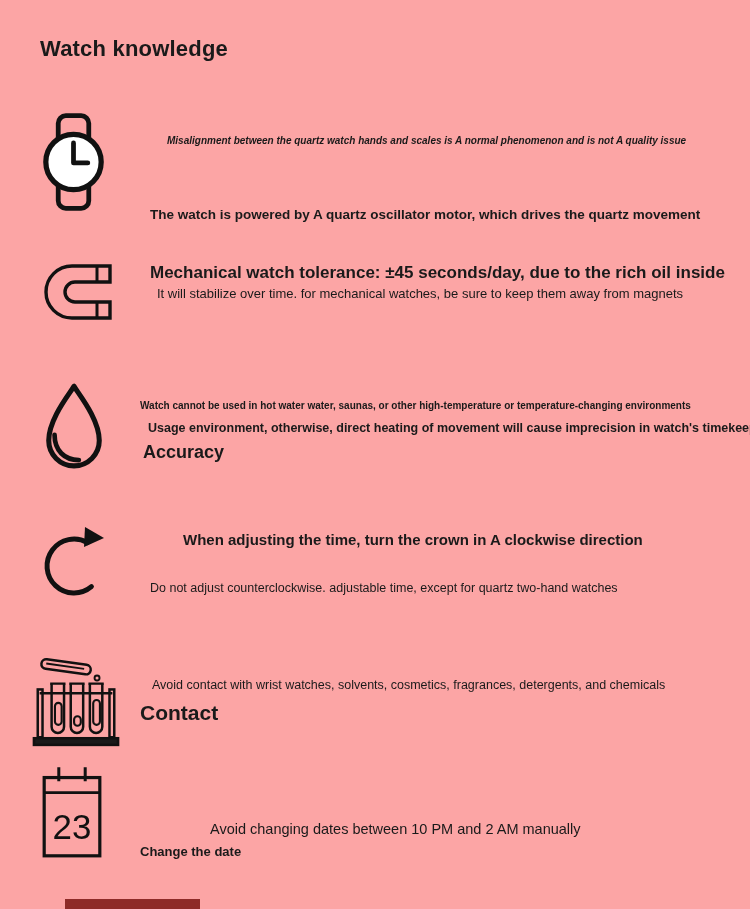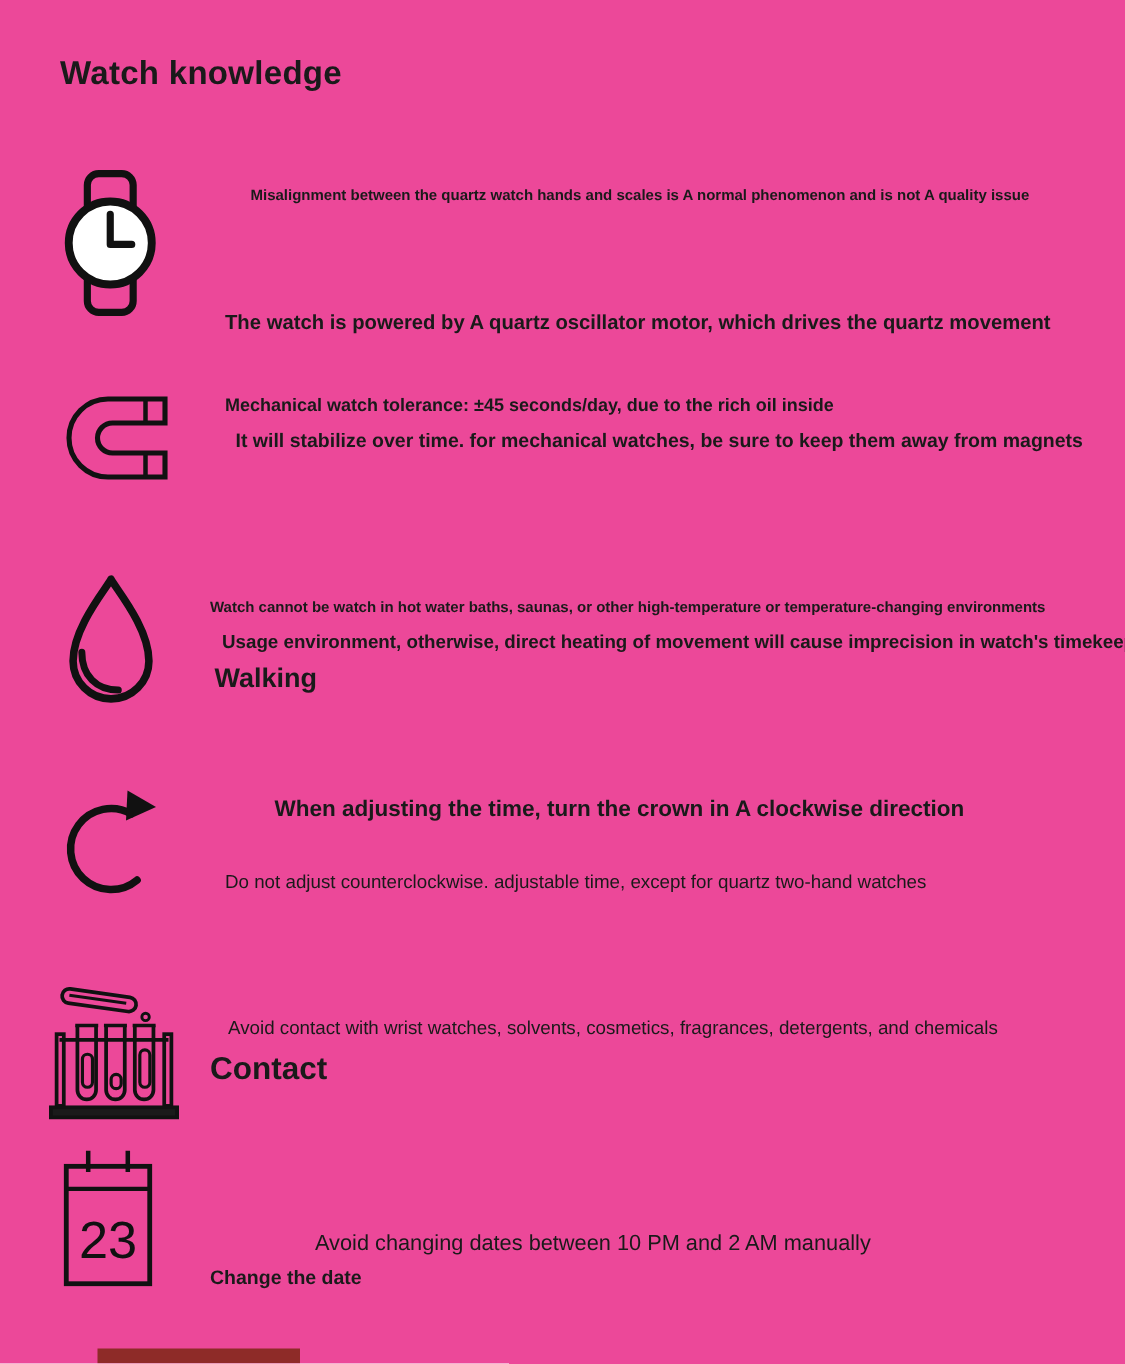--- a/index.html
+++ b/index.html
@@ -1,33 +1,33 @@
 <!DOCTYPE html>
 <html><head>
 <meta charset="utf-8">
 <style>
   html,body{margin:0;padding:0;background:#ffffff;}
   .page{
-    position:relative;width:750px;height:909px;background:#ec4899;overflow:hidden;
+    position:relative;width:750px;height:909px;background:#fca5a5;overflow:hidden;
     font-family:"Liberation Sans",sans-serif;color:#1a1a1a;
   }
   .title{position:absolute;left:40px;top:36px;margin:0;font-size:22px;font-weight:700;letter-spacing:.2px;white-space:nowrap;}
   .ln{position:absolute;margin:0;white-space:nowrap;color:#1a1a1a;line-height:1.2;}
   .icon{position:absolute;}
   .icon svg{display:block;}
 
   
   .i1{left:42px;top:112px;}
-  .s1l1{left:167px;top:125px;font-size:10px;font-weight:700;}
+  .s1l1{left:167px;top:135px;font-size:10px;font-weight:700;font-style:italic;}
   .s1l2{left:150px;top:161px;font-size:13.5px;font-weight:600;margin-top:46px;}
 
   
   .i2{left:44px;top:262px;}
-  .s2l1{left:150px;top:263px;font-size:12px;font-weight:700;}
-  .s2l2{left:157px;top:286px;font-size:13px;font-weight:700;}
+  .s2l1{left:150px;top:263px;font-size:17px;font-weight:700;}
+  .s2l2{left:157px;top:286px;font-size:13px;font-weight:400;}
   .s2l3{left:148px;top:310px;font-size:11px;font-weight:500;}
 
   
   .i3{left:39px;top:380px;}
   .s3l1{left:140px;top:400px;font-size:10px;font-weight:600;}
   .s3l2{left:148px;top:421px;font-size:12.5px;font-weight:600;}
   .s3l3{left:143px;top:442px;font-size:18px;font-weight:700;}
 
   
   .i4{left:42px;top:522px;}
@@ -72,23 +72,23 @@
   </div>
   <p class="ln s2l1">Mechanical watch tolerance: ±45 seconds/day, due to the rich oil inside</p>
   <p class="ln s2l2">It will stabilize over time. for mechanical watches, be sure to keep them away from magnets</p>
 
   <div class="icon i3">
     <svg width="70" height="94" viewBox="0 0 72 92" xmlns="http://www.w3.org/2000/svg">
       <path d="M36 4 C33 10 10 37 10 60 A26 26 0 0 0 62 60 C62 37 39 10 36 4 Z" fill="none" stroke="#111" stroke-width="5.2" stroke-linejoin="round"></path>
       <path d="M16 54 C16 70 26 80 41 80" fill="none" stroke="#111" stroke-width="4.8" stroke-linecap="round"></path>
     </svg>
   </div>
-  <p class="ln s3l1">Watch cannot be watch in hot water baths, saunas, or other high-temperature or temperature-changing environments</p>
+  <p class="ln s3l1">Watch cannot be used in hot water water, saunas, or other high-temperature or temperature-changing environments</p>
   <p class="ln s3l2">Usage environment, otherwise, direct heating of movement will cause imprecision in watch's timekeeping</p>
-  <p class="ln s3l3">Walking</p>
+  <p class="ln s3l3">Accuracy</p>
 
   <div class="icon i4">
     <svg width="66" height="80" viewBox="0 0 66 80" xmlns="http://www.w3.org/2000/svg">
       <path d="M45.5 20.6 A27 27 0 1 0 49.4 64.7" fill="none" stroke="#111" stroke-width="5" stroke-linecap="round"></path>
       <polygon points="43,5 62,16 42,25" fill="#111"></polygon>
     </svg>
   </div>
   <p class="ln s4l1">When adjusting the time, turn the crown in A clockwise direction</p>
   <p class="ln s4l3">Do not adjust counterclockwise. adjustable time, except for quartz two-hand watches</p>
 

